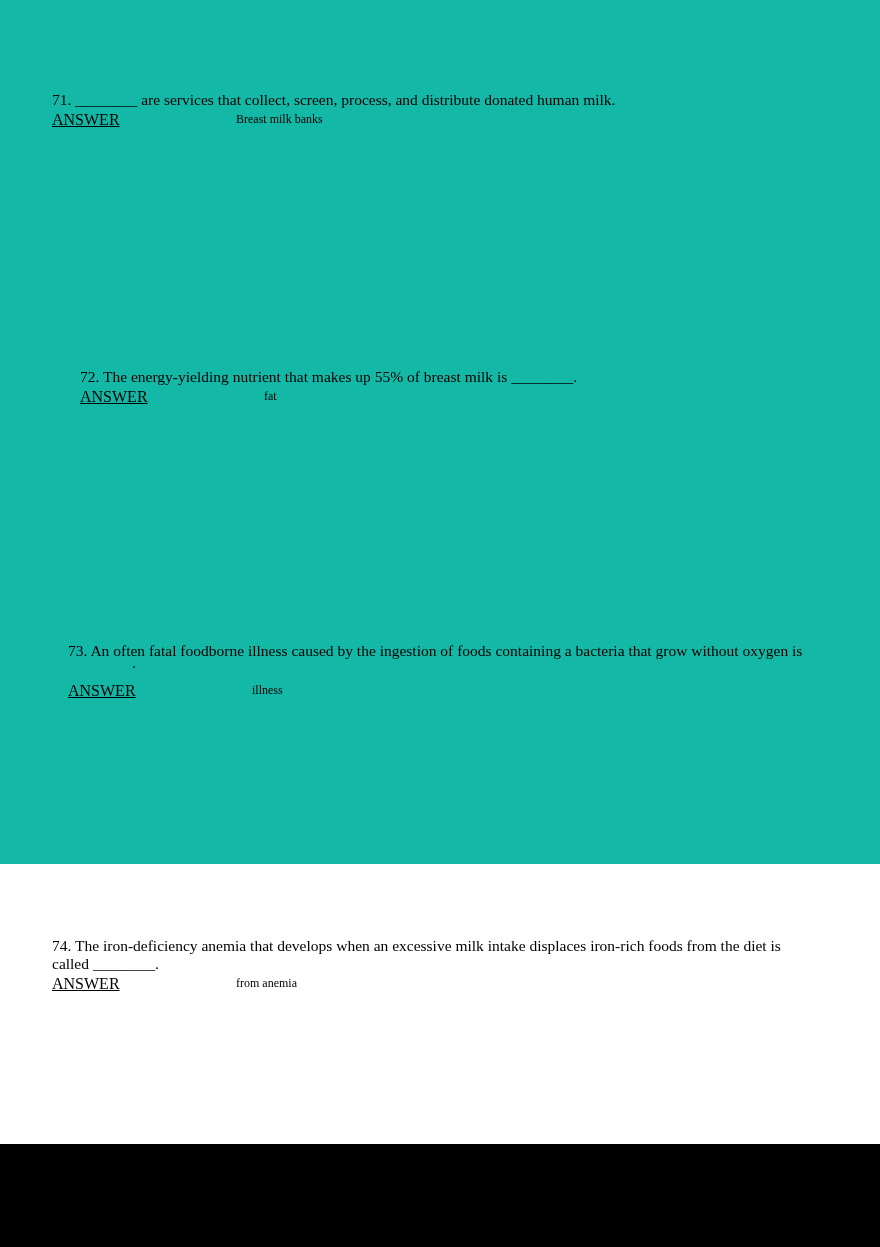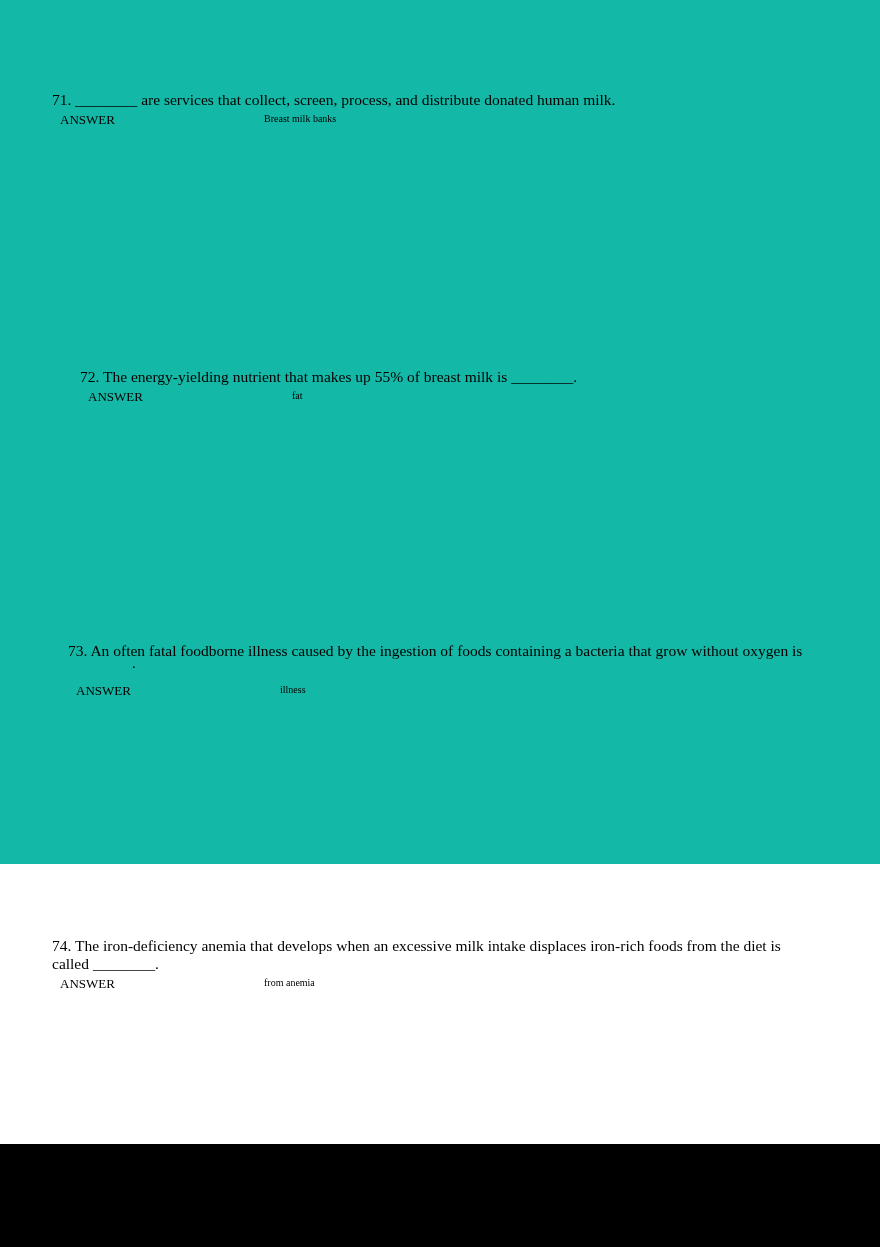--- a/index.html
+++ b/index.html
@@ -33,29 +33,30 @@
     .q-text {
       margin: 0;
     }
     .answer-row {
       position: relative;
       height: 20px;
       margin-top: 2px;
     }
     .answer-label {
       position: absolute;
-      left: 8px;
+      left: 0;
       top: 0;
-      font-size: 13px;
+      font-size: 16px;
+      text-decoration: underline;
     }
     .answer-value {
       position: absolute;
-      left: 212px;
+      left: 184px;
       top: -1px;
-      font-size: 10px;
+      font-size: 12px;
     }
     .orphan-dot {
       position: absolute;
       left: 64px;
       top: 11px;
       font-size: 15px;
     }
     .black-band {
       position: absolute;
       left: 0;

